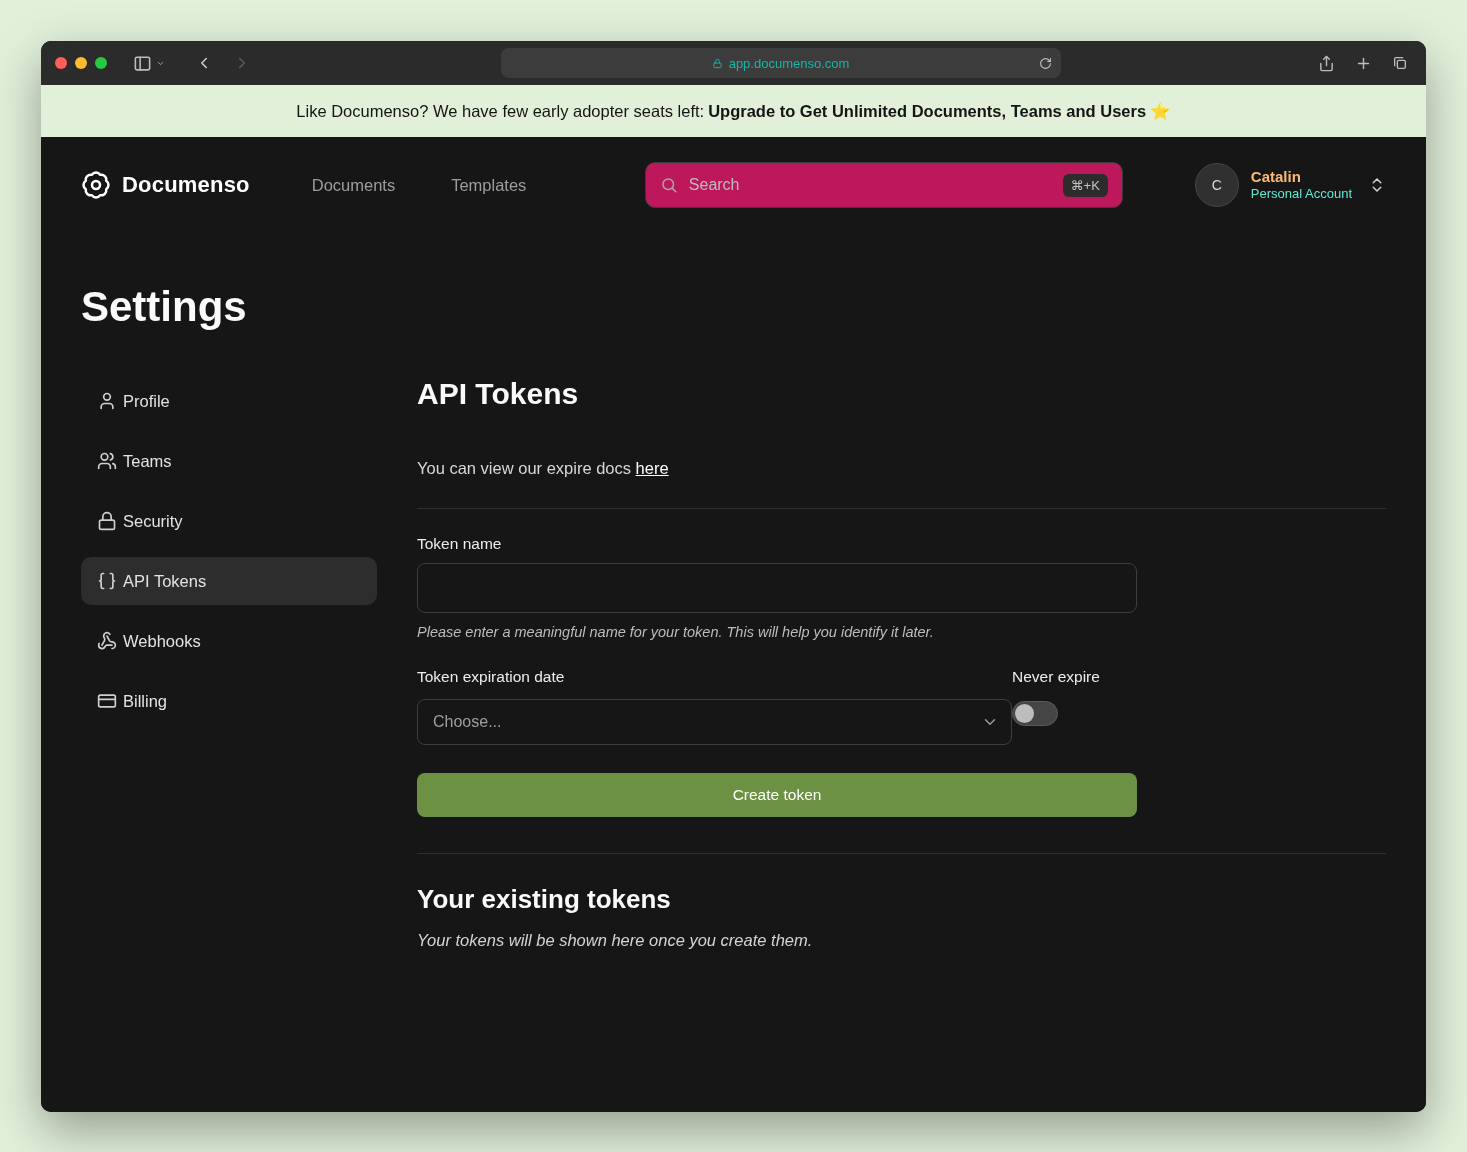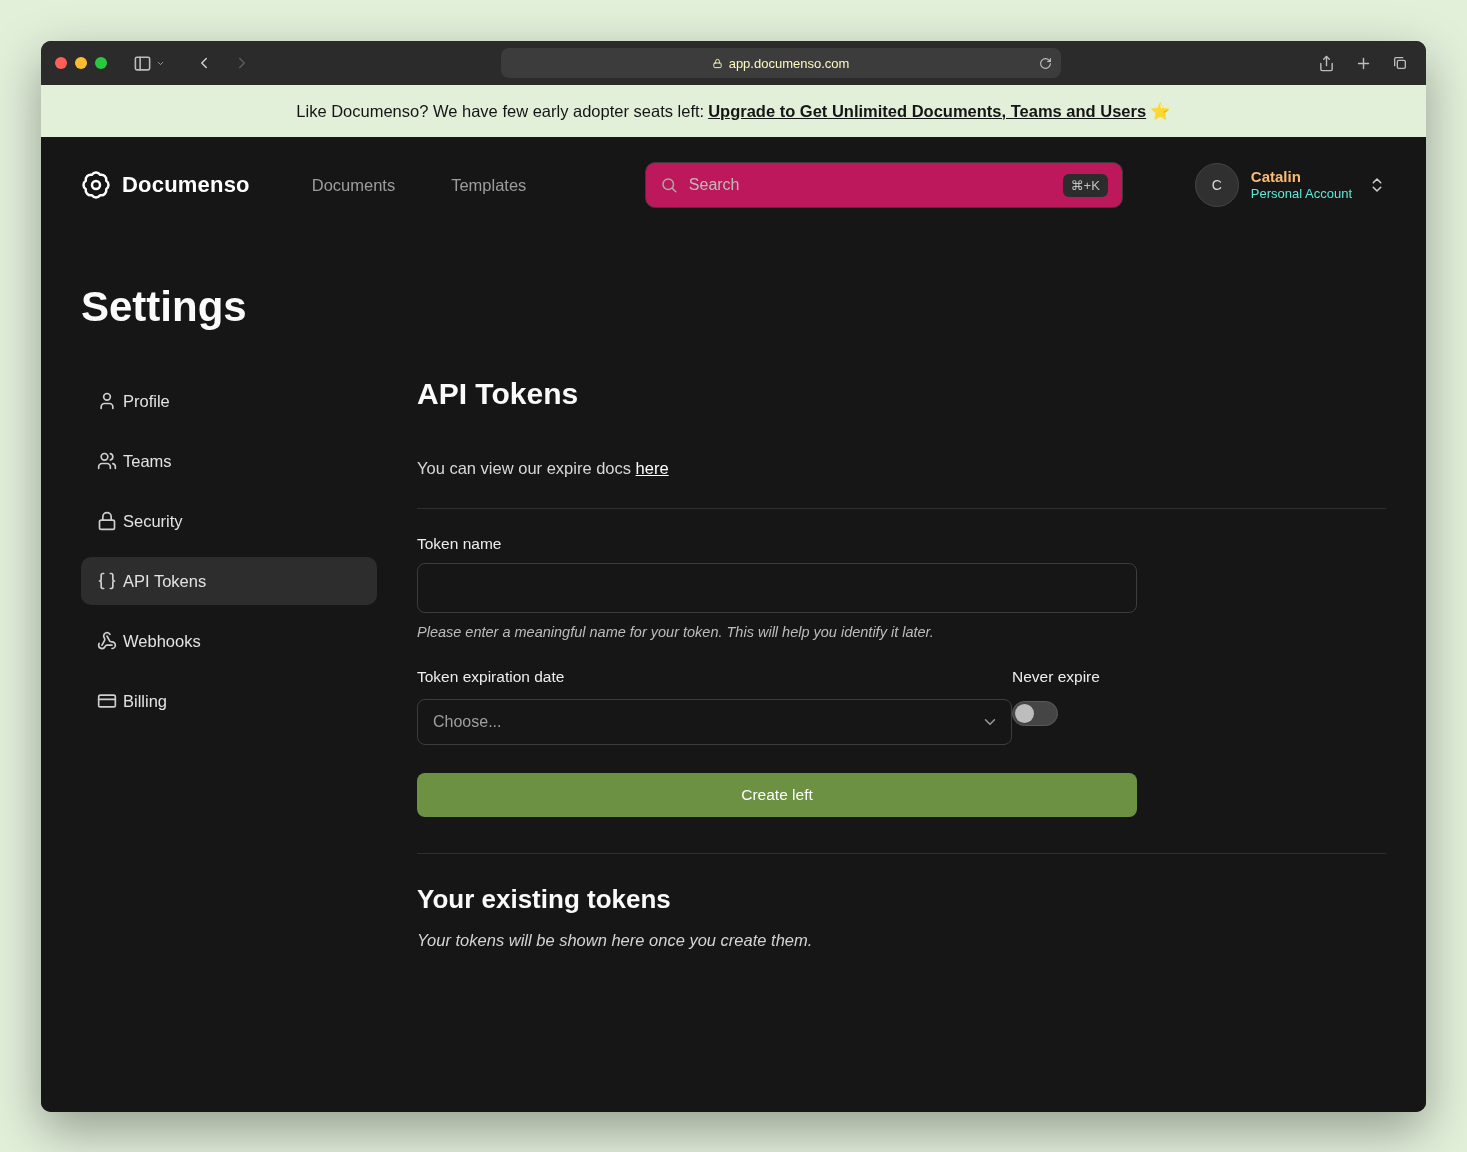--- a/index.html
+++ b/index.html
@@ -40,31 +40,31 @@
   .light.yellow{background:#febc2e;}
   .light.green{background:#28c840;}
   .tb-btn{display:flex;align-items:center;justify-content:center;color:#bdbdbd;cursor:default;}
   .sidebar-toggle{margin-left:26px;gap:4px;}
   .tb-back{margin-left:30px;color:#cfcfcf;}
   .tb-fwd{margin-left:20px;color:#5c5c5c;}
   .url-wrap{flex:1;display:flex;justify-content:center;}
   .url-bar{
     width:560px;height:30px;background:#3c3c3c;border-radius:8px;
     display:flex;align-items:center;justify-content:center;position:relative;
-    color:#fef9c3;font-size:13px;gap:6px;
+    color:#14b8a6;font-size:13px;gap:6px;
   }
   .url-bar .refresh{position:absolute;right:9px;color:#c3c3c3;}
   .tb-right{display:flex;align-items:center;gap:20px;margin-left:8px;margin-right:4px;}
 
   
   .banner{
     height:52px;background:var(--page-green);display:flex;align-items:center;
     justify-content:center;color:#151515;font-size:16.5px;flex:none;gap:4px;
   }
-  .banner a{color:#151515;font-weight:600;text-decoration:underline;cursor:pointer;}
+  .banner a{color:#151515;font-weight:600;cursor:pointer;}
 
   
   .app{flex:1;background:var(--app-bg);color:var(--text);overflow:hidden;}
   .app-header{height:96px;display:flex;align-items:center;padding:0 40px;}
   .brand{display:flex;align-items:center;gap:11px;color:#fff;}
   .brand-name{font-size:22px;font-weight:700;letter-spacing:.2px;}
   .main-nav{display:flex;gap:56px;margin-left:62px;}
   .main-nav .nav-link{color:#9d9d9d;font-size:16.5px;font-weight:500;cursor:pointer;}
   .search{
     margin-left:auto;width:478px;height:46px;border:1px solid #3a3a3a;background:#be185d;
@@ -330,21 +330,21 @@
             </div>
           </div>
           <div class="exp-right">
             <label class="field-label" style="margin-bottom:0">Never expire</label>
             <div class="toggle">
               <span class="knob"></span>
             </div>
           </div>
         </div>
 
-        <button class="create-btn">Create left</button>
+        <button class="create-btn">Create token</button>
 
         <hr class="divider" style="margin:36px 0 0">
 
         <div class="existing">
           <h2>Your existing tokens</h2>
           <div class="empty">Your tokens will be shown here once you create them.</div>
         </div>
       </div>
 
     </div>

